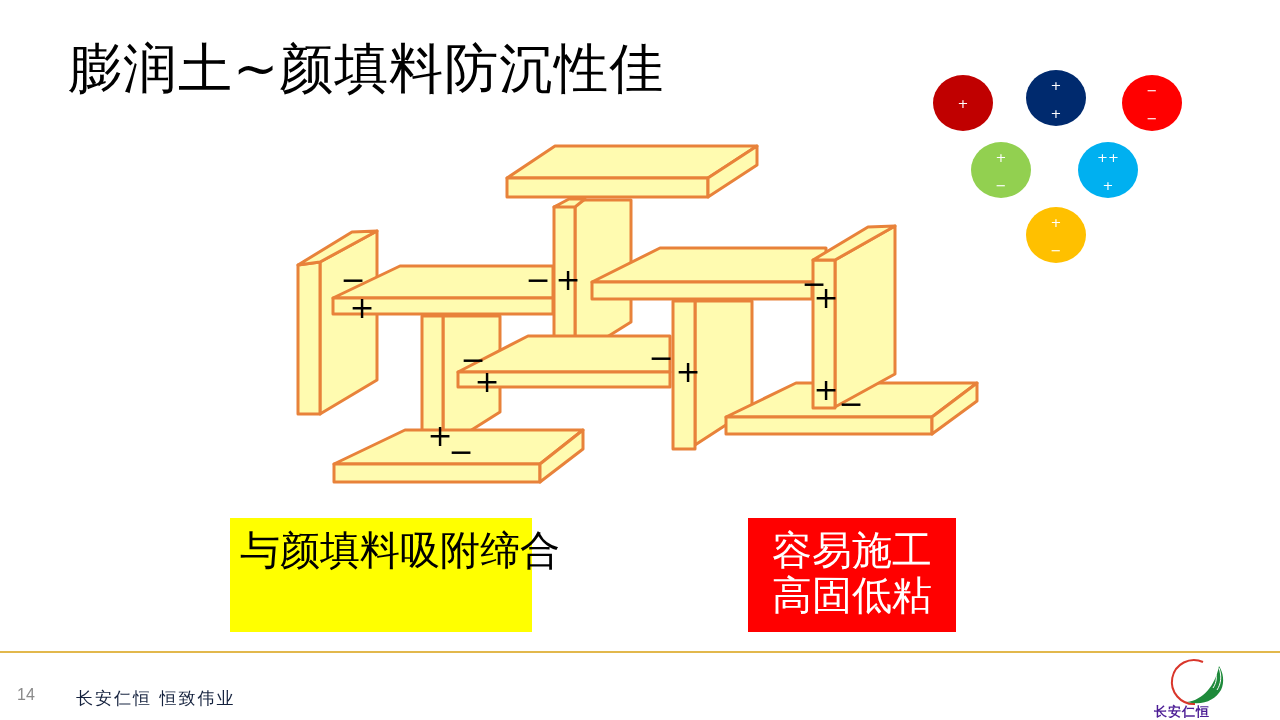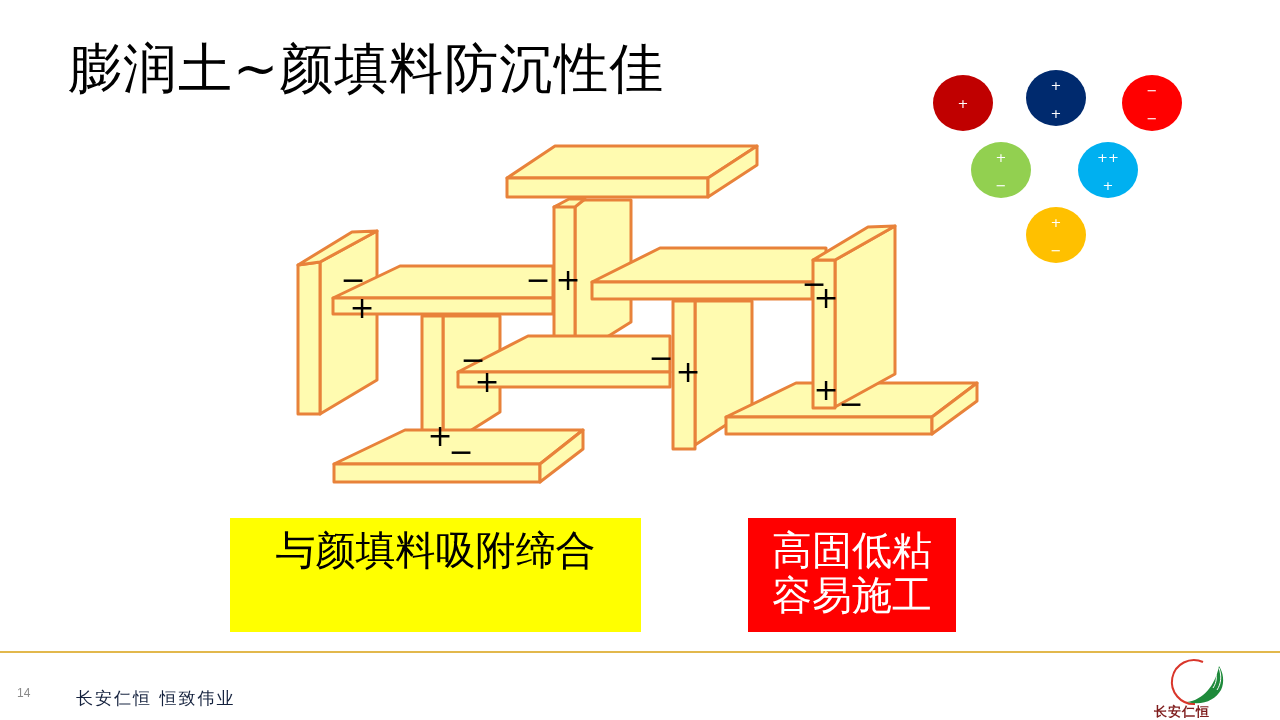--- a/index.html
+++ b/index.html
@@ -2,30 +2,30 @@
 <html><head>
 <meta charset="utf-8">
 <style>
   html, body { margin:0; padding:0; }
   body { width:1280px; height:720px; position:relative; background:#ffffff; overflow:hidden;
          font-family:"DejaVu Sans", sans-serif; }
   .title { position:absolute; left:56px; top:42px; font-size:54px; color:#000; letter-spacing:1px;
            font-family:"DejaVu Sans", sans-serif; line-height:1;margin-left:12px; }
   #diagram { position:absolute; left:0; top:0; width:1280px; height:720px; }
   .box { position:absolute; font-size:40px; line-height:45px; padding:0 10px; box-sizing:border-box; }
-  .box-yellow { left:230px; top:518px; width:411px; height:114px; background:#ffff00; color:#000;
+  .box-yellow { left:230px; top:518px; width:302px; height:114px; background:#ffff00; color:#000;
                 padding-top:10px; text-align:center; }
   .box-red { left:748px; top:518px; width:208px; height:114px; background:#ff0000; color:#fff;
              padding-top:10px; text-align:center; }
   .box span { display:block; white-space:nowrap; }
   .footer-line { position:absolute; left:0; top:651px; width:1280px; height:2px; background:#e2b84c; }
-  .page-num { position:absolute; left:17px; top:686px; font-size:12px; color:#8a8a8a; font-family:"Liberation Sans", sans-serif; }
+  .page-num { position:absolute; left:17px; top:686px; font-size:16px; color:#8a8a8a; font-family:"Liberation Sans", sans-serif; }
   .motto { position:absolute; left:76px; top:687px; font-size:17px; color:#14213d; font-family:"DejaVu Serif", serif; letter-spacing:2px; }
   .logo { position:absolute; left:1165px; top:656px; width:70px; height:62px; }
-  .logo-text { position:absolute; left:1154px; top:703px; font-size:13px; color:#7f1d1d; font-weight:bold; letter-spacing:1px; white-space:nowrap; }
+  .logo-text { position:absolute; left:1154px; top:703px; font-size:13px; color:#4c1d95; font-weight:bold; letter-spacing:1px; white-space:nowrap; }
 </style>
 </head>
 <body>
 
 <div class="title">膨润土~颜填料防沉性佳</div>
 
 <svg id="diagram" viewBox="0 0 1280 720">
   <g id="plates" fill="#fffbb0" stroke="#e8823a" stroke-width="3" stroke-linejoin="round">
 
     <g>
@@ -136,22 +136,22 @@
         <text x="1056" y="227" text-anchor="middle" fill="#ffffff" font-size="13" font-family="DejaVu Sans, sans-serif">+</text>
         <text x="1056" y="255" text-anchor="middle" fill="#ffffff" font-size="13" font-family="DejaVu Sans, sans-serif">−</text>
       </g>
     </g>
 </svg>
 
 <div class="box box-yellow">
   <span>与颜填料吸附缔合</span>
 </div>
 <div class="box box-red">
+  <span>容易施工</span>
   <span>高固低粘</span>
-  <span>容易施工</span>
 </div>
 
 <div class="footer-line"></div>
 <div class="page-num">14</div>
 <div class="motto">长安仁恒 恒致伟业</div>
 <svg class="logo" viewBox="0 0 70 62">
   <path d="M38,6 A22,22 0 1 0 30,48" fill="none" stroke="#d9362b" stroke-width="2"></path>
   <path d="M22,46 C38,44 50,30 54,10 C58,16 60,26 56,34 C50,44 38,50 22,46 Z" fill="#1f8a3b"></path>
   <path d="M50,14 C52,20 52,26 48,32" stroke="#fff" stroke-width="1" fill="none"></path>
   <path d="M54,12 C57,20 56,28 52,34" stroke="#fff" stroke-width="1" fill="none"></path>

